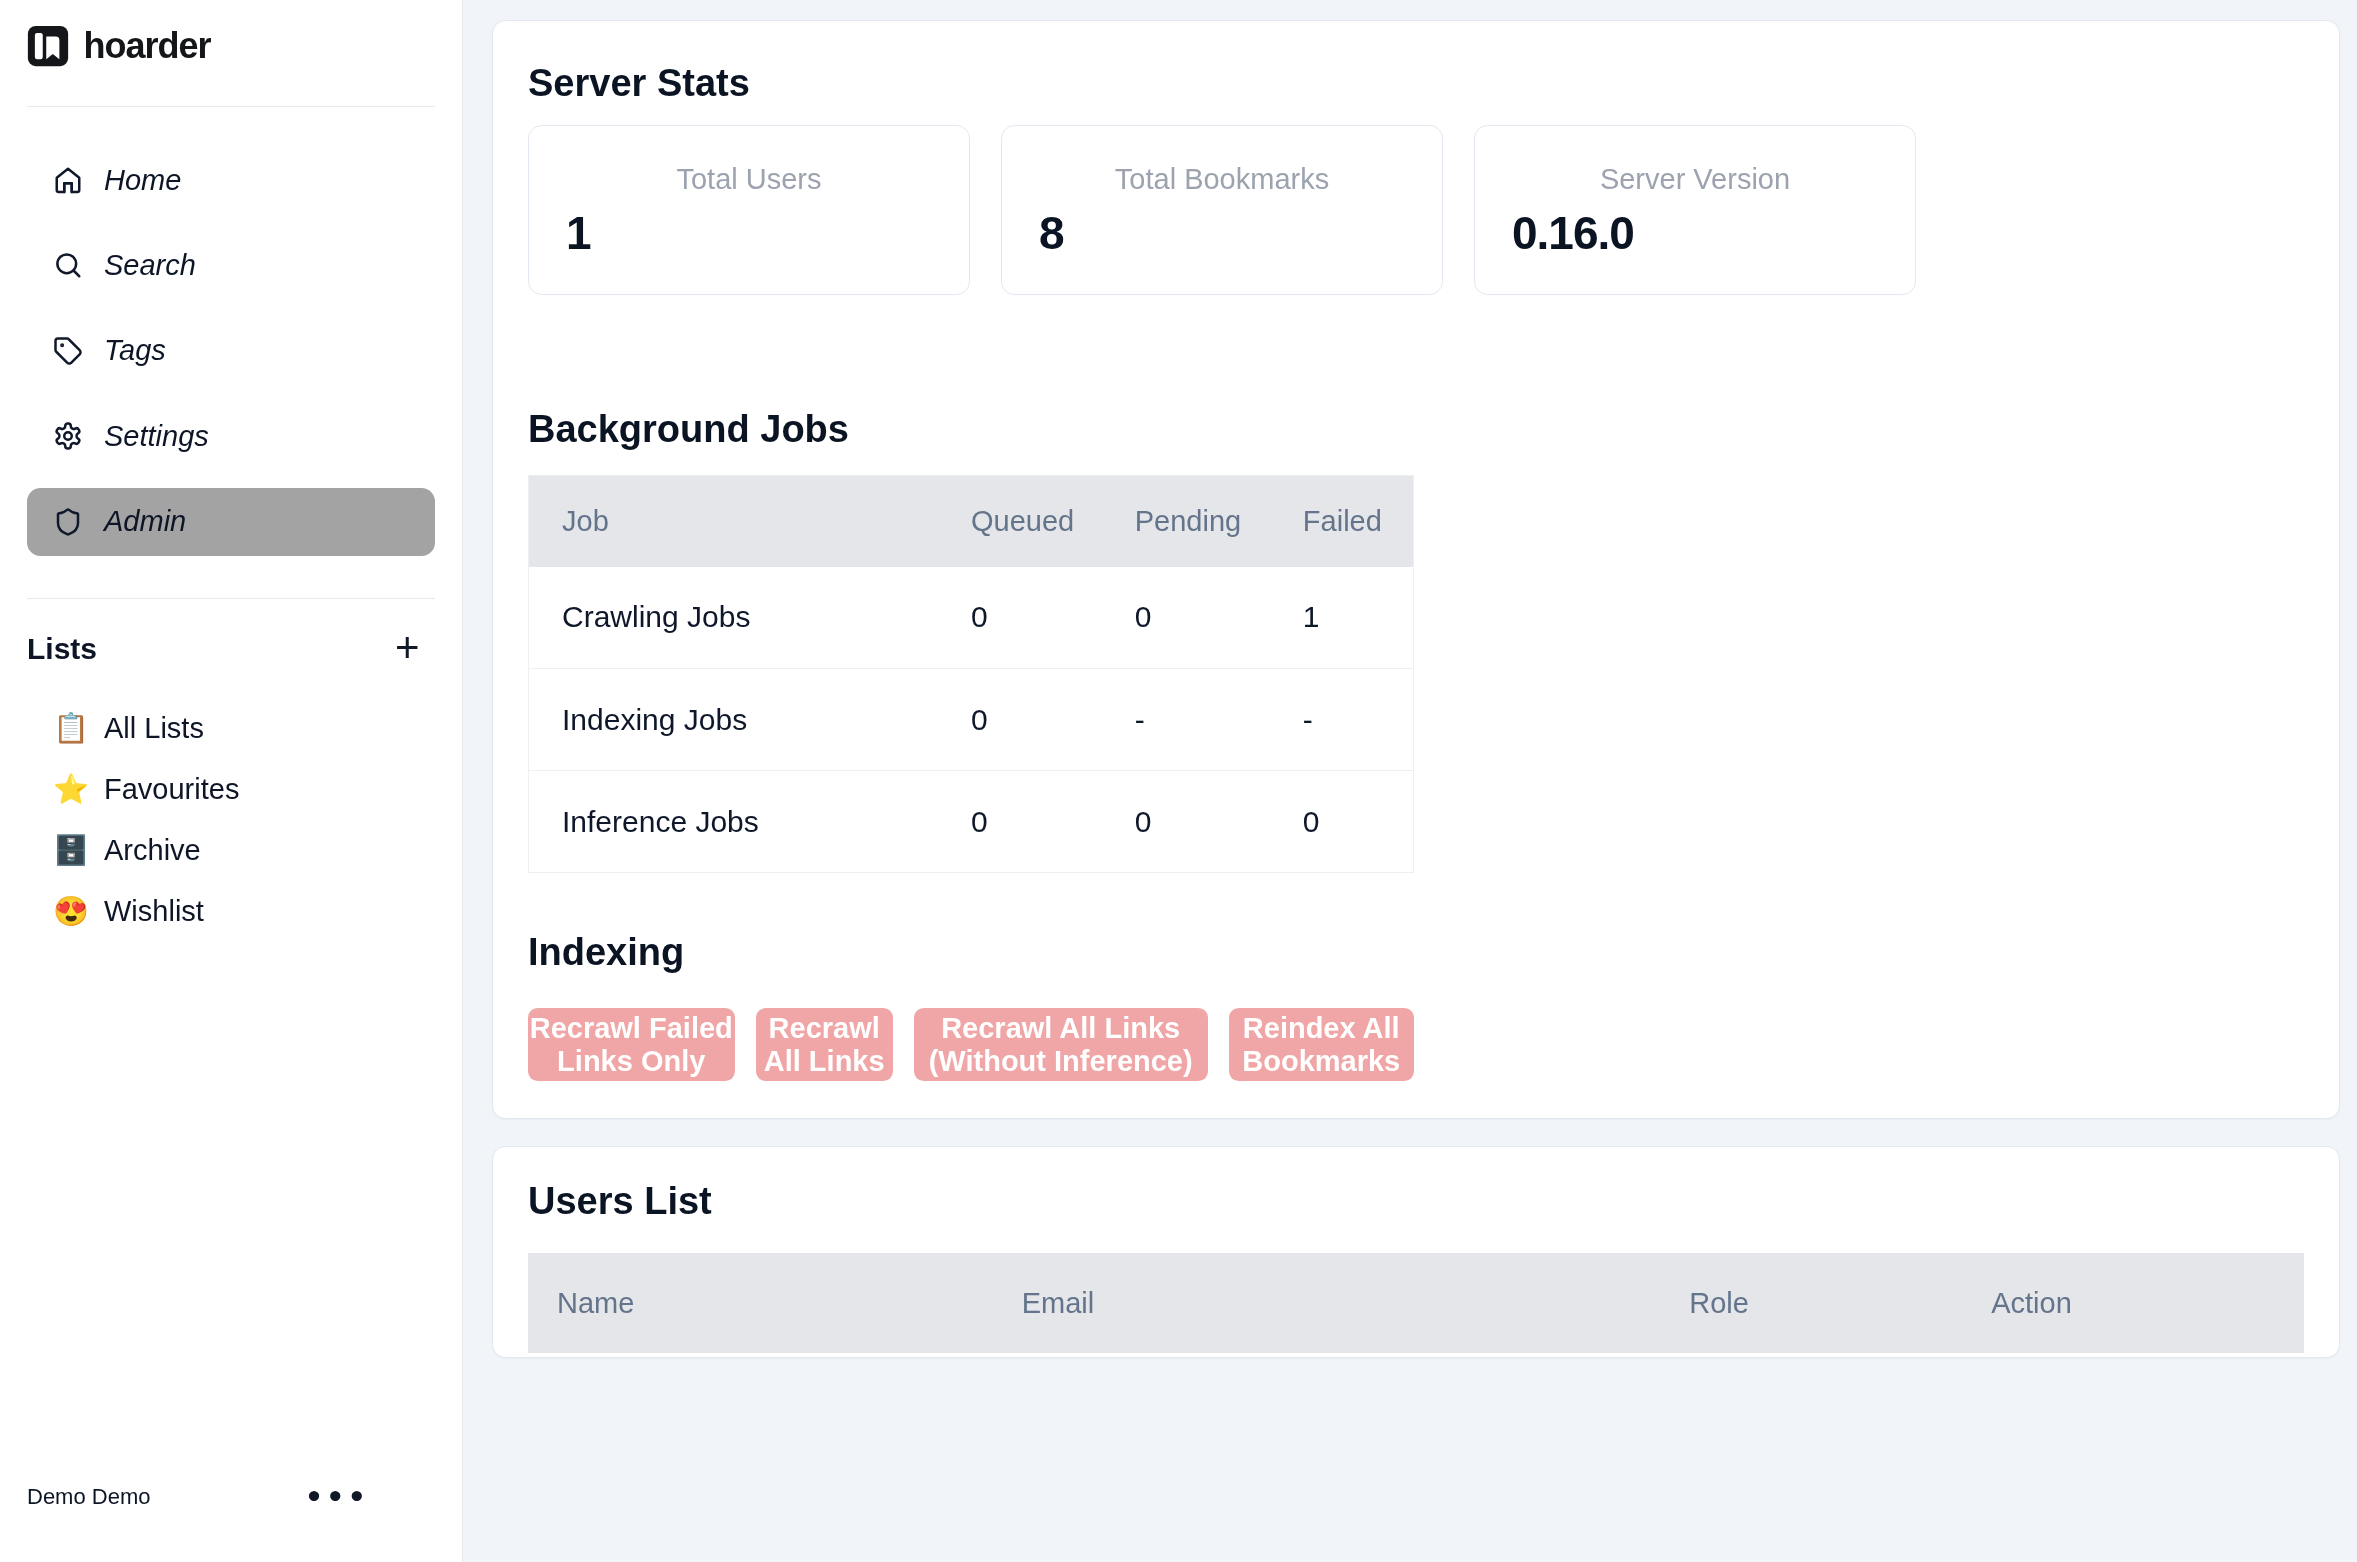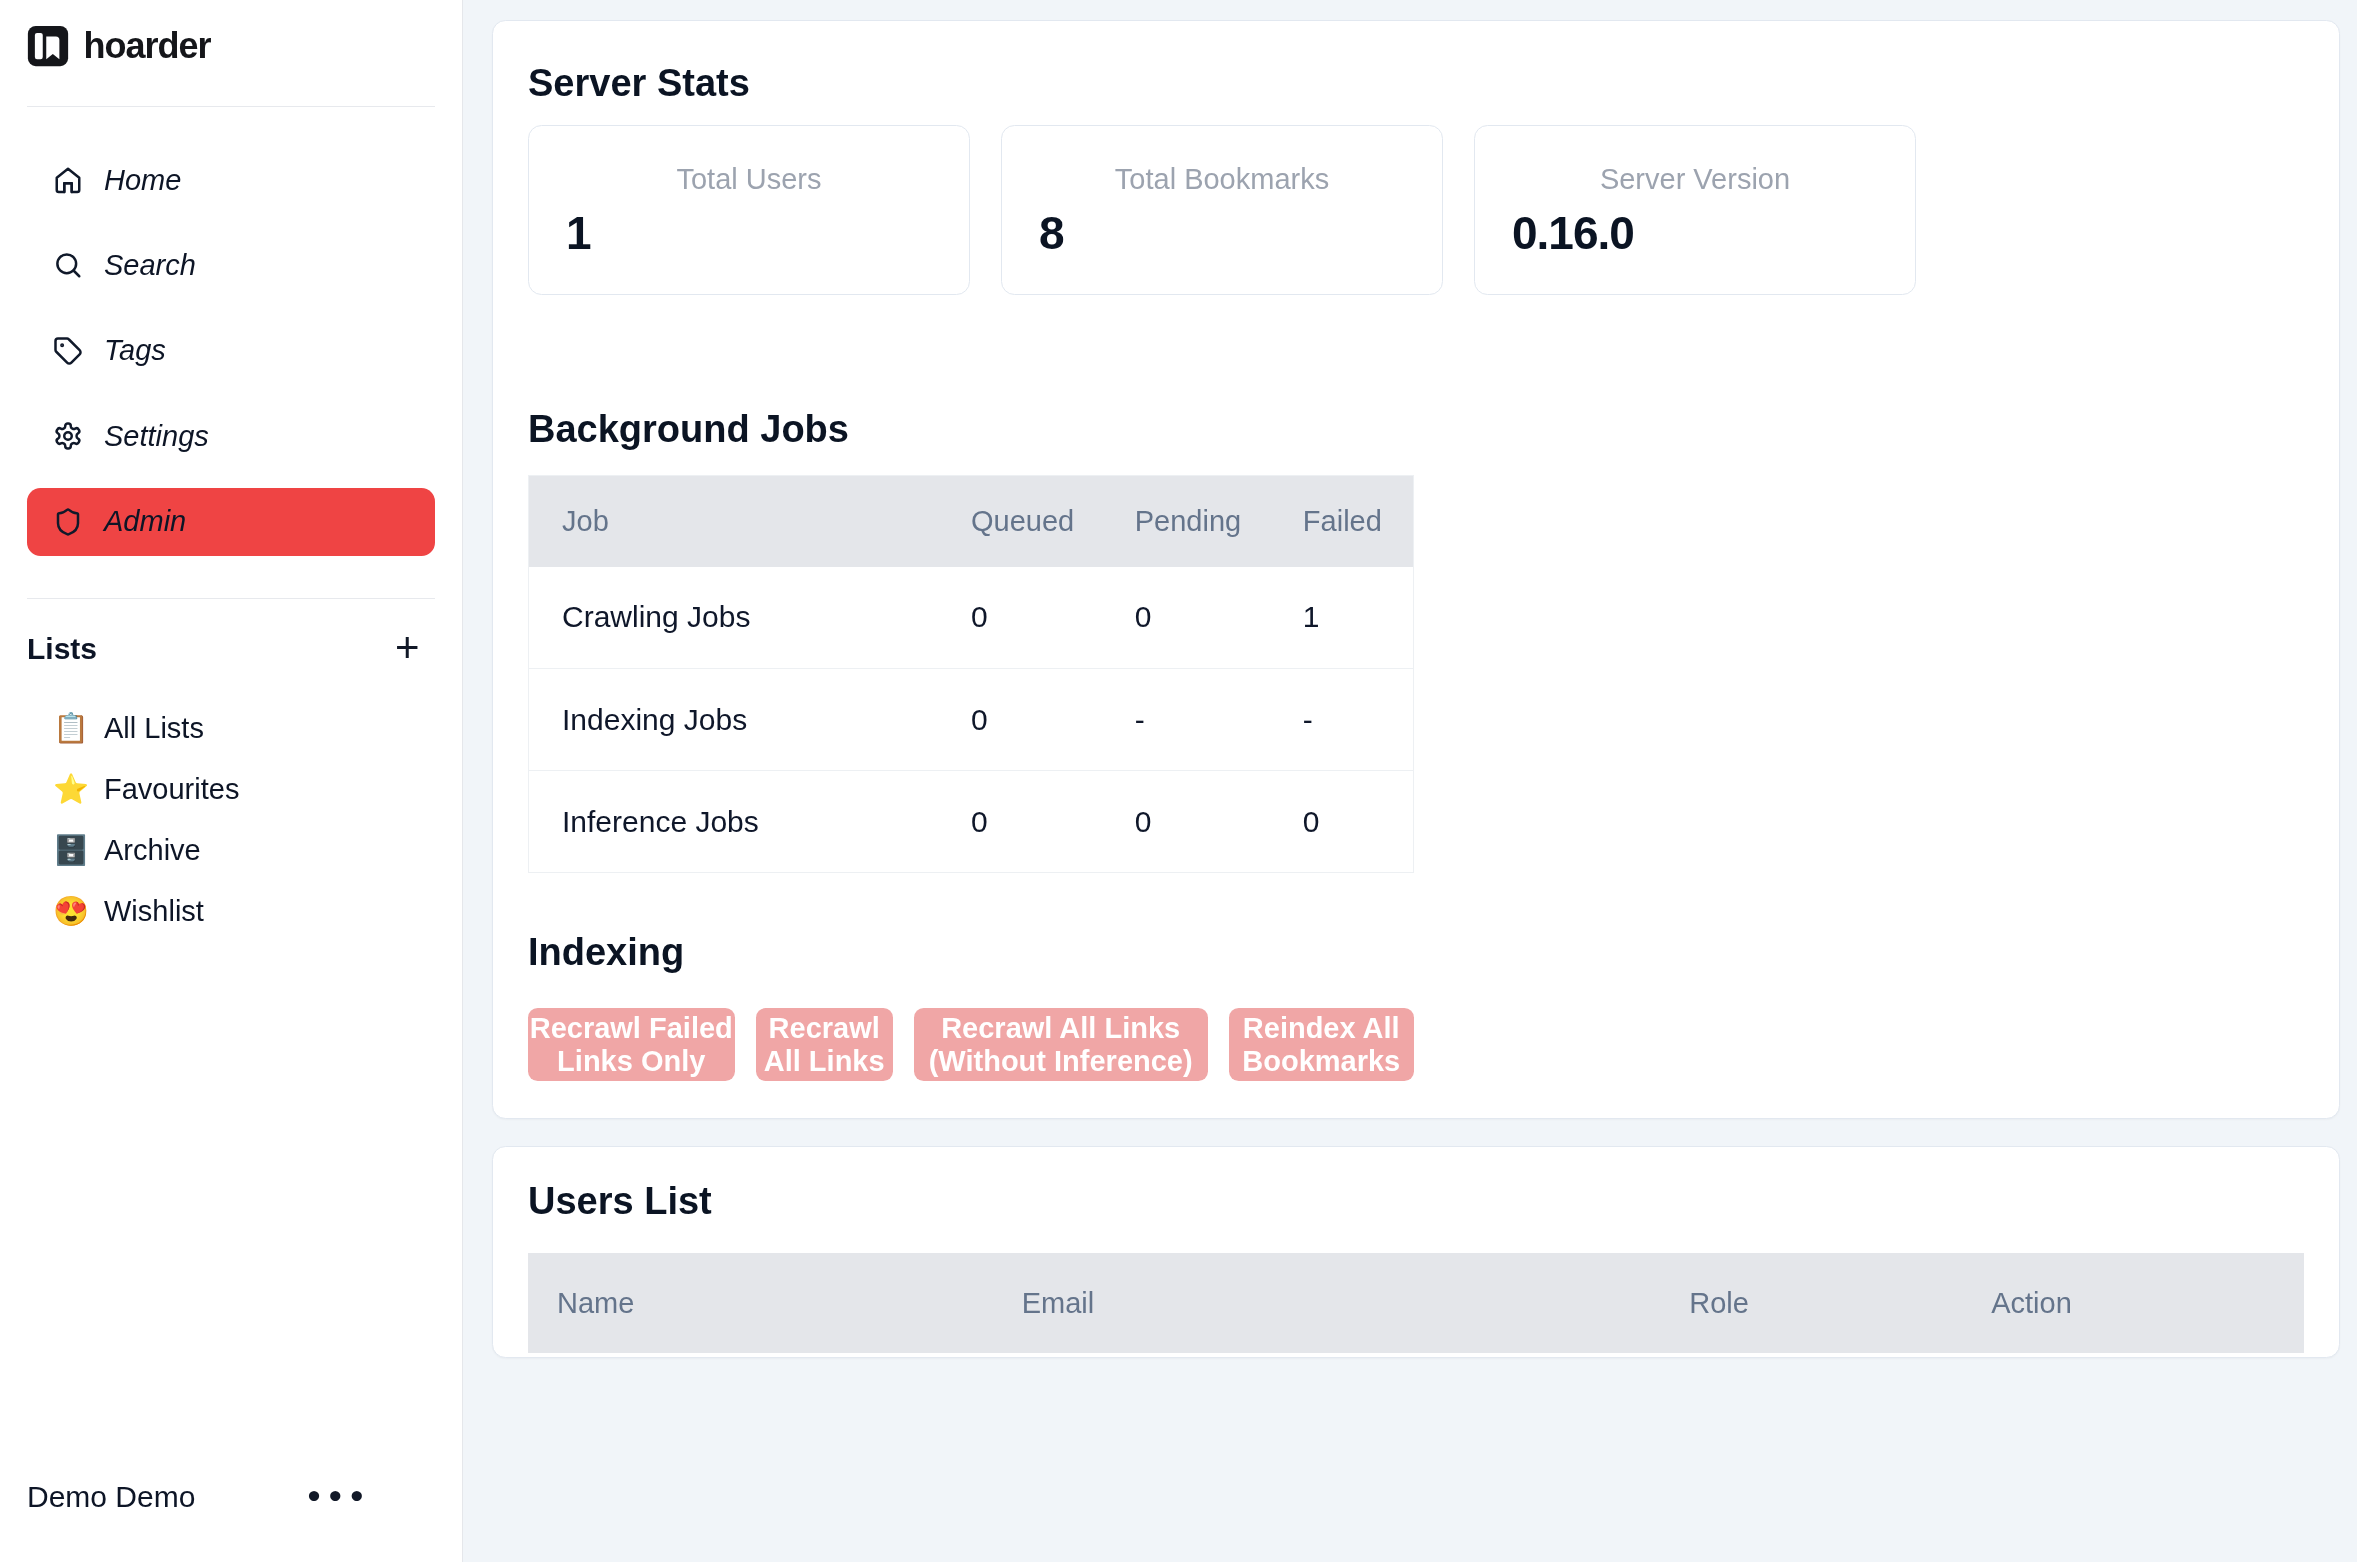--- a/index.html
+++ b/index.html
@@ -27,21 +27,21 @@
   }
   .sb-divider { border-top:1.9px solid #e7e9ed; width:100%; }
   .d1 { margin-top:39px; }
   .d2 { margin-top:42px; }
 
   .nav { margin-top:39px; display:flex; flex-direction:column; gap:17.4px; }
   .nav-item {
     display:flex; align-items:center; height:68px;
     padding:0 26px; border-radius:13.5px; cursor:pointer;
   }
-  .nav-item.selected { background:#ef4444; }
+  .nav-item.selected { background:#a3a3a3; }
   .nav-item .icon { width:30px; height:30px; display:inline-flex; color:#10192a; }
   .nav-item .icon svg { width:30px; height:30px; }
   .nav-label { margin-left:21px; font-size:29px; font-weight:500; color:#0d1526;font-style:italic; }
 
   .lists-header {
     margin-top:33px; height:44px;
     display:flex; align-items:flex-start; justify-content:space-between;
     padding-right:15.4px;
   }
   .lists-title { font-size:30px; font-weight:700; color:#0d1526; }
@@ -50,21 +50,21 @@
     font-size:42px; font-weight:300; line-height:31px; color:#111827;
     font-family:"Liberation Sans", sans-serif;
   }
   .lists { margin-top:22px; list-style:none; }
   .list-item { display:flex; align-items:center; height:61px; padding:0 26px; cursor:pointer; }
   .list-emoji { font-size:29px; width:31px; text-align:center; }
   .list-label { margin-left:20px; font-size:29px; font-weight:400; color:#0d1526; }
 
   .sb-spacer { flex:1; }
   .user-row { display:flex; align-items:center; justify-content:space-between; height:42px; padding-right:66px; }
-  .user-name { font-size:30px; font-weight:500; color:#0d1526; }
+  .user-name { font-size:22px; font-weight:500; color:#0d1526; }
   .user-menu-btn {
     background:none; border:none; cursor:pointer;
     font-size:29px; letter-spacing:2.9px; color:#111827; font-weight:700;
     font-family:"DejaVu Sans", sans-serif;
   }
 
   
   .main { flex:1; padding:20px 18.3px 0 29px; }
   .card {
     background:#ffffff;

